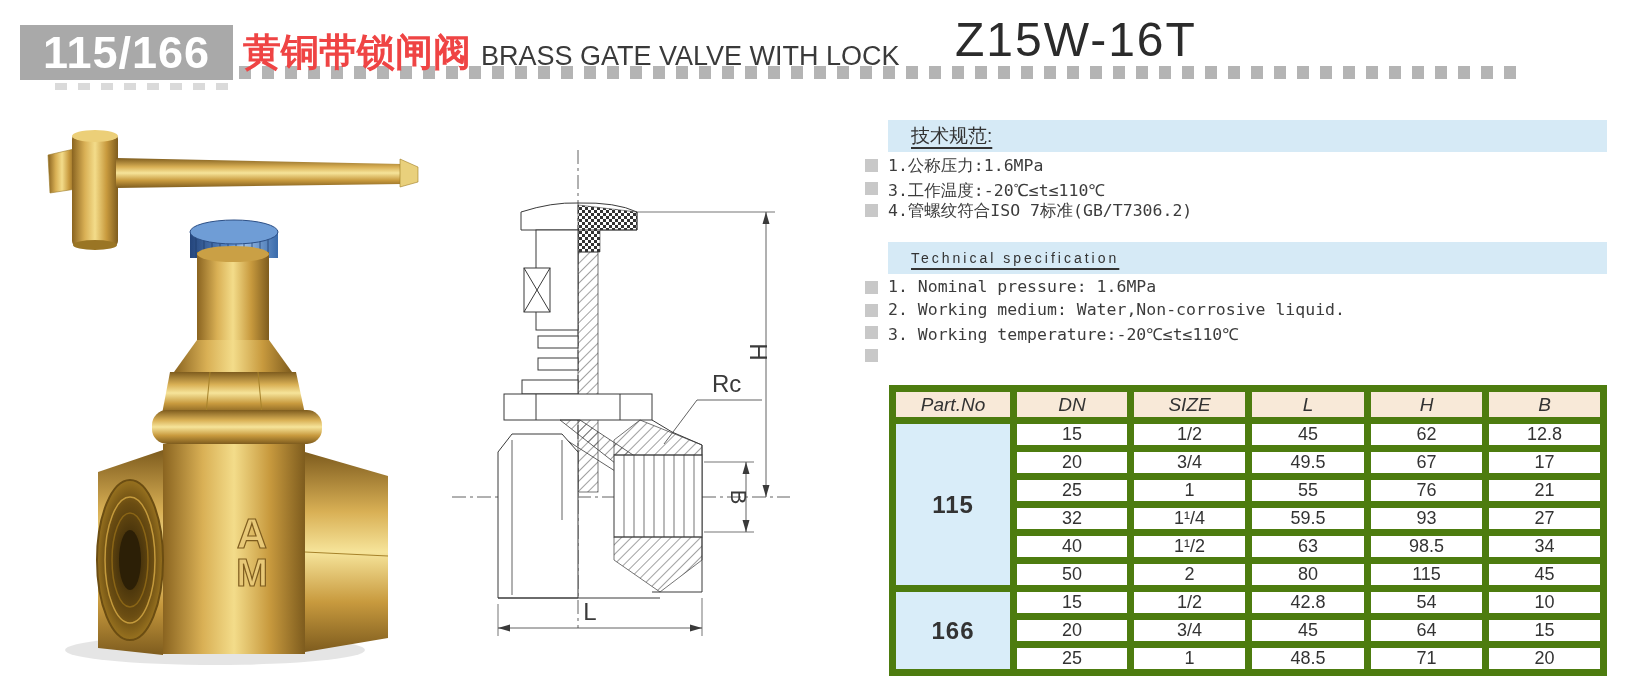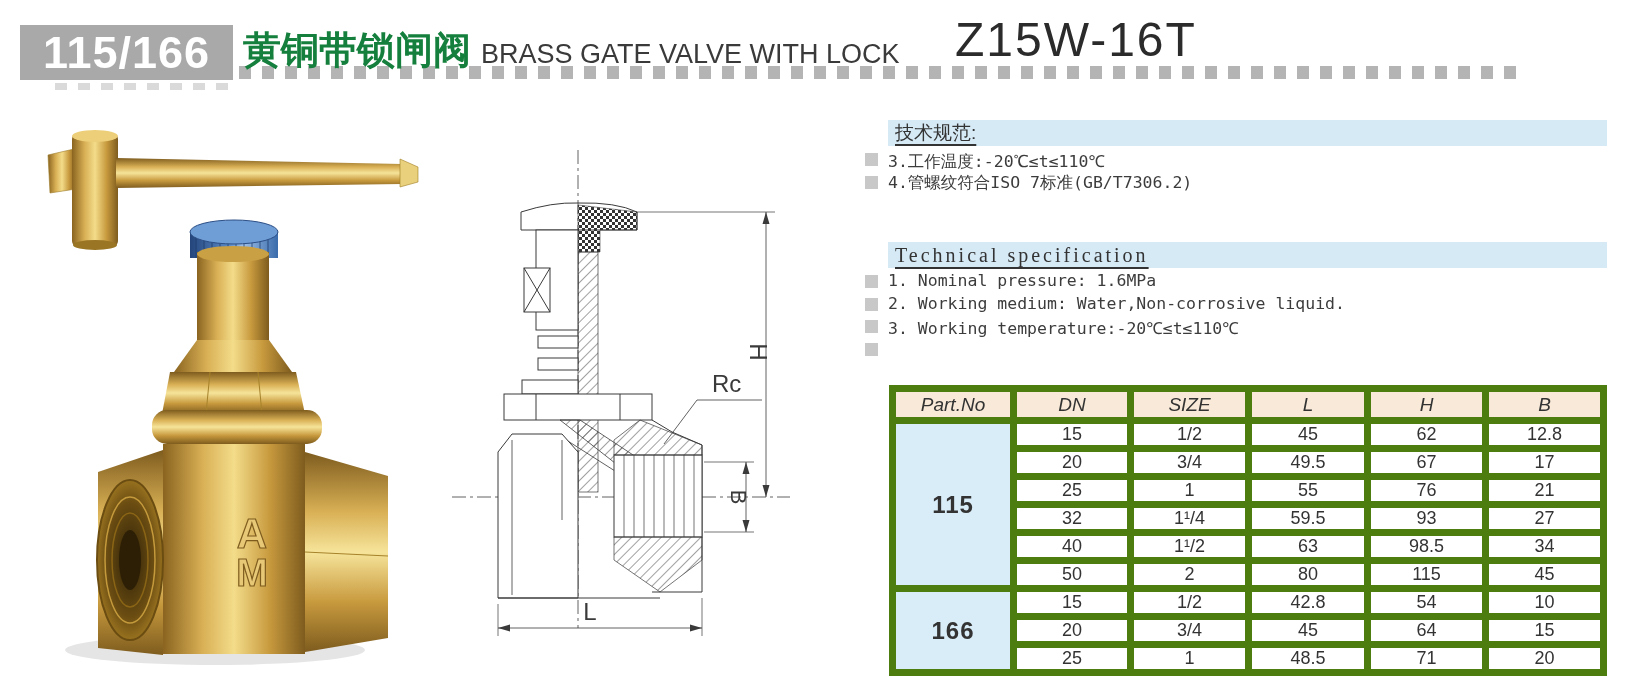--- a/index.html
+++ b/index.html
@@ -10,32 +10,32 @@
   .partno-box{position:absolute;left:20px;top:25px;width:213px;height:55px;
     background:var(--graybox);display:flex;align-items:center;justify-content:center;}
   .partno-box span{color:#fff;font-size:45px;font-weight:bold;letter-spacing:1px;
     font-family:"Liberation Sans",sans-serif;}
   .dotted-line{position:absolute;left:239px;top:66px;width:1284px;height:13px;
     background:repeating-linear-gradient(90deg,var(--dot) 0 12px,transparent 12px 23px);}
   .dashed-under-box{position:absolute;left:55px;top:83px;width:178px;height:7px;
     background:repeating-linear-gradient(90deg,#dadada 0 12px,transparent 12px 23px);}
   .header-titles{position:absolute;left:243px;top:25px;height:55px;display:flex;
     align-items:baseline;gap:10px;}
-  .title-cn{font-size:38px;font-weight:600;color:#15803d;letter-spacing:0px;line-height:55px;font-family:Liberation Mono, monospace;}
+  .title-cn{font-size:38px;font-weight:600;color:#ef4444;letter-spacing:0px;line-height:55px;}
   .title-en{font-size:27px;font-weight:500;color:#3a3a3a;letter-spacing:0px;}
   .model-no{position:absolute;left:955px;top:12px;font-size:48px;font-weight:500;
     color:#2b2b2b;letter-spacing:2px;}
 
   
   .spec-block{position:absolute;left:865px;width:742px;}
   .stripe{margin-left:23px;width:719px;height:26px;background:var(--stripe);
-    display:flex;align-items:center;padding:0;box-sizing:border-box;}
+    display:flex;align-items:center;padding:16px;box-sizing:border-box;}
   .stripe span{margin-left:7px;font-size:19px;color:#333;
     text-decoration:underline;text-underline-offset:5px;text-decoration-thickness:2px;}
-  .stripe .en{font-family:Liberation Serif, serif;letter-spacing:3px;font-size:20px;}
+  .stripe .en{font-family:Liberation Sans, sans-serif;letter-spacing:3px;font-size:14px;}
   .spec-items{margin-top:3px;}
   .spec-item{display:flex;align-items:flex-start;height:22.5px;
     font-family:"DejaVu Sans Mono",monospace;font-size:16.5px;color:#3c3c3c;}
   .spec-item .bullet{flex:0 0 13px;height:13px;background:var(--bullet);
     margin:4px 10px 0 0;}
 
   
   table.spec-table{position:absolute;left:889px;top:385px;border-collapse:collapse;
     table-layout:fixed;font-size:18px;color:#333;}
   table.spec-table th,table.spec-table td{border:7px solid #4d7c0f;text-align:center;
@@ -232,20 +232,24 @@
     </g>
   </svg>
 
   <div class="spec-block" style="top:120px">
     <div class="stripe">
       <span>技术规范:</span>
     </div>
     <div class="spec-items">
         <div class="spec-item">
         <span class="bullet"></span>
+        <span>1.公称压力:1.6MPa</span>
+      </div>
+        <div class="spec-item">
+        <span class="bullet"></span>
         <span>3.工作温度:-20℃≤t≤110℃</span>
       </div>
         <div class="spec-item">
         <span class="bullet"></span>
         <span>4.管螺纹符合ISO 7标准(GB/T7306.2)</span>
       </div>
       </div>
   </div>
 
   <div class="spec-block" style="top:242px">

